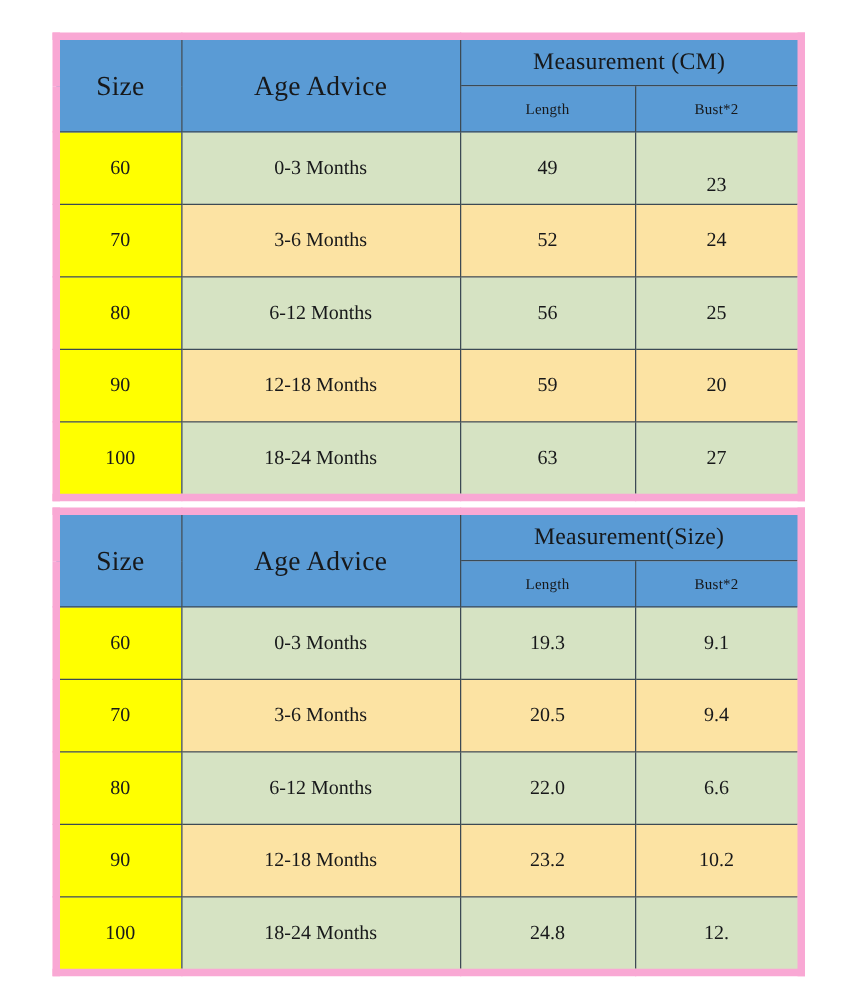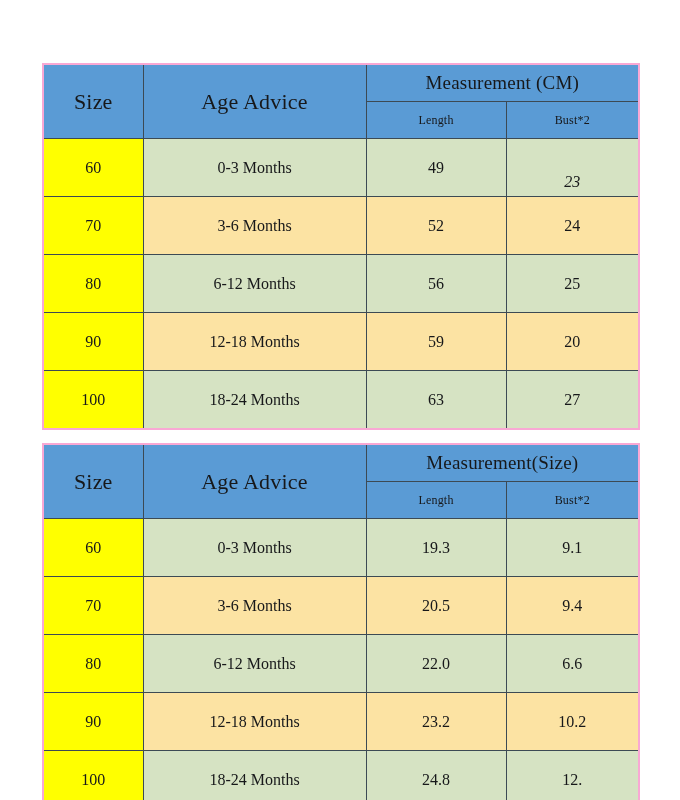--- a/index.html
+++ b/index.html
@@ -20,22 +20,21 @@
     height: 800px;
     box-sizing: border-box;
   }
 
   .size-table {
     position: absolute;
     left: 42px;
     width: 596px;
     border-collapse: collapse;
     table-layout: fixed;
-    border: 2px solid #f9a8d4;
-    margin-top: 37px;
+    border: 6px solid #f9a8d4;
   }
   .table-cm  { top: 26px; }
   .table-in  { top: 406px; }
 
   .size-table th,
   .size-table td {
     border: 1px solid #3c4a54;
     text-align: center;
     vertical-align: middle;
     padding: 0;
@@ -81,21 +80,20 @@
     border-left-color: #3c4a54;
   }
   .row-a .cell-fill { background: #d6e3c3; }
   .row-b .cell-fill { background: #fce3a3; }
 
   
   .nudge-down {
     display: inline-block;
     position: relative;
     top: 14px;
-    font-style: italic;
   }
 </style>
 </head>
 <body>
 
 <div class="sheet">
 
   <table class="size-table table-cm">
     <colgroup>
       <col class="c-size">

